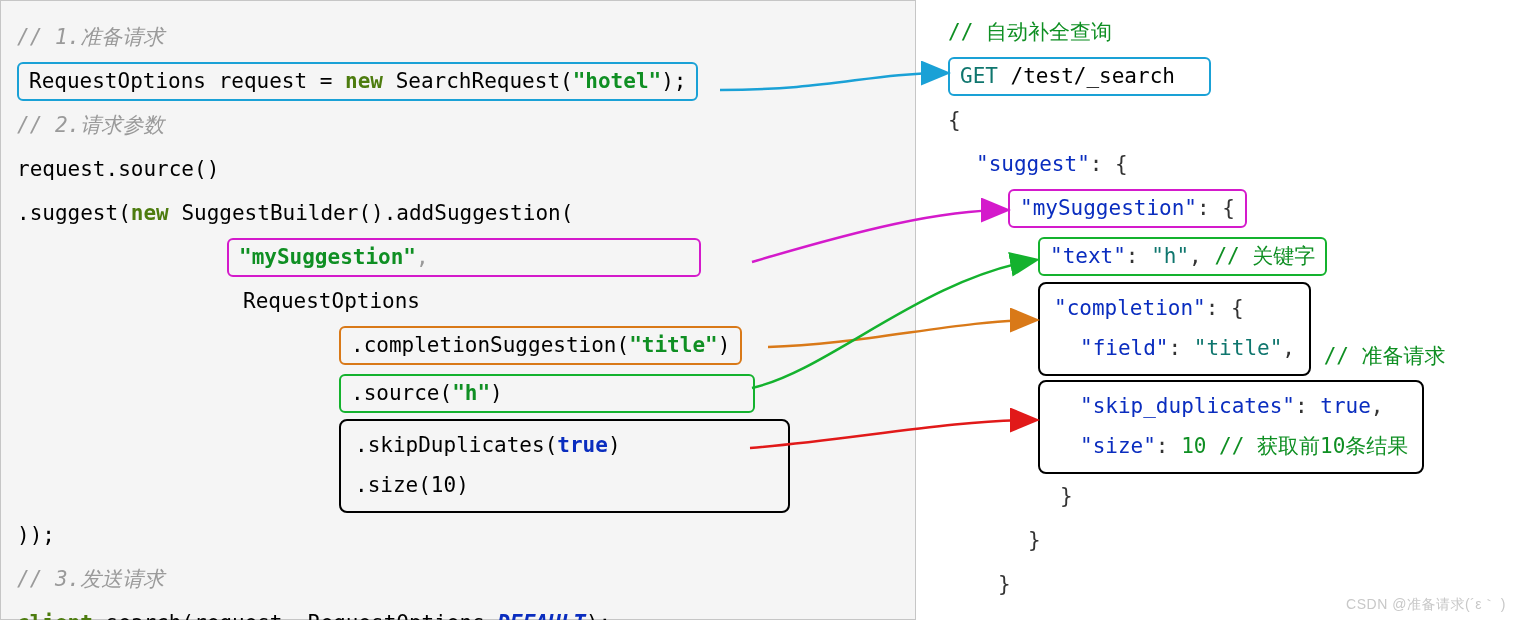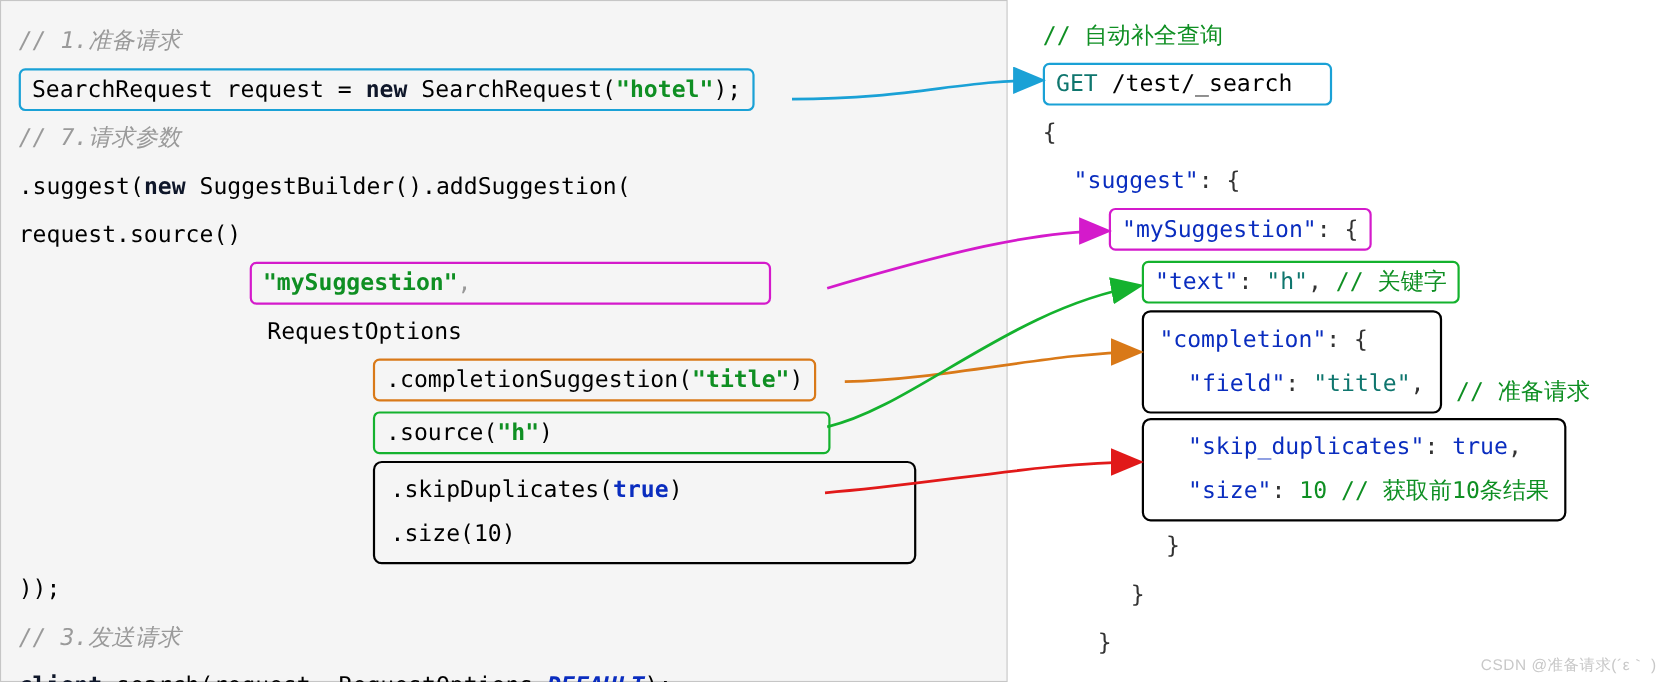--- a/index.html
+++ b/index.html
@@ -18,21 +18,21 @@
     padding:14px 28px 10px 16px;
     line-height:44px;
   }
   .pane-right{
     position:absolute;left:918px;top:0;width:606px;height:620px;
     background:#fff;
     padding:10px 10px 10px 30px;
     line-height:44px;
   }
   .cmt   {color:#9a9a9a;font-style:italic}
-  .kw    {color:#0f172a;font-weight:700}
+  .kw    {color:#4d7c0f;font-weight:700}
   .fnem  {color:#0a2dbf;font-weight:700;font-style:italic}
   .str   {color:#0f8f23;font-weight:700}
   .lit   {color:#0a2dbf;font-weight:700}
   .cmtG  {color:#0f8f23}
   .key   {color:#0a2dbf}
   .valS  {color:#0f766e}
   .valL  {color:#0a2dbf}
   .valN  {color:#0f8f23}
   .pun   {color:#333}
   .grey  {color:#999}
@@ -64,29 +64,29 @@
   }
   .vgap{display:block;height:4px}
 </style>
 </head>
 <body>
 
 <div class="pane-left">
   <span class="cmt dl">// 1.准备请求</span>
 
   <span class="box b-blue">
-    <span>SearchRequest request = </span><span class="kw">new</span><span> SearchRequest(</span><span class="str">"hotel"</span><span>);</span>
-  </span>
-
-  <span class="cmt dl">// 7.请求参数</span>
+    <span>RequestOptions request = </span><span class="kw">new</span><span> SearchRequest(</span><span class="str">"hotel"</span><span>);</span>
+  </span>
+
+  <span class="cmt dl">// 2.请求参数</span>
+  <span class="dl">request.source()</span>
+
   <span class="dl">
     <span>        .suggest(</span><span class="kw">new</span><span> SuggestBuilder().addSuggestion(</span>
   </span>
-
-  <span class="dl">request.source()</span>
 
   <span class="dl" style="padding-left:210px">
     <span class="box b-mag" style="padding-right:270px">
       <span class="str">"mySuggestion"</span><span class="grey">,</span>
     </span>
   </span>
 
   <span class="dl" style="padding-left:226px">RequestOptions</span>
 
   <span class="dl" style="padding-left:322px">
@@ -97,21 +97,21 @@
 
   <span class="vgap"></span>
   <span class="dl" style="padding-left:322px">
     <span class="box b-green" style="padding-right:250px">
       <span>.source(</span><span class="str">"h"</span><span>)</span>
     </span>
   </span>
 
   <span class="vgap"></span>
   <span class="dl" style="padding-left:322px">
-    <span class="boxmulti b-red" style="width:494px">
+    <span class="boxmulti b-red" style="width:451px">
       <span class="dl">
         <span>.skipDuplicates(</span><span class="lit">true</span><span>)</span>
       </span>
       <span class="dl">
         <span>.size(</span><span>10</span><span>)</span>
       </span>
     </span>
   </span>
 
   <span class="dl">        ));</span>

